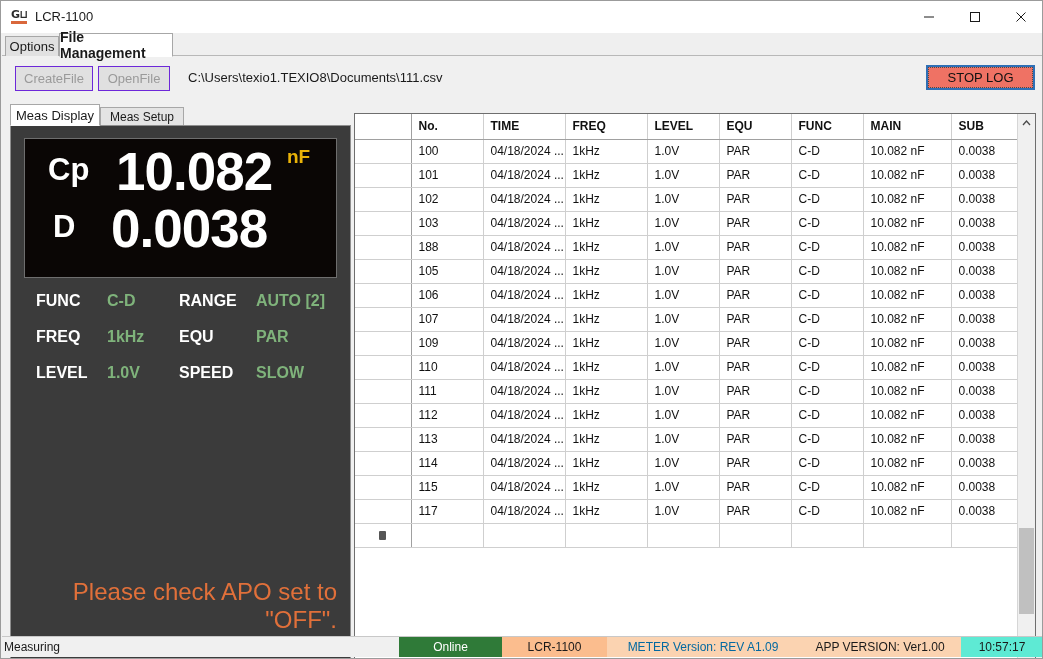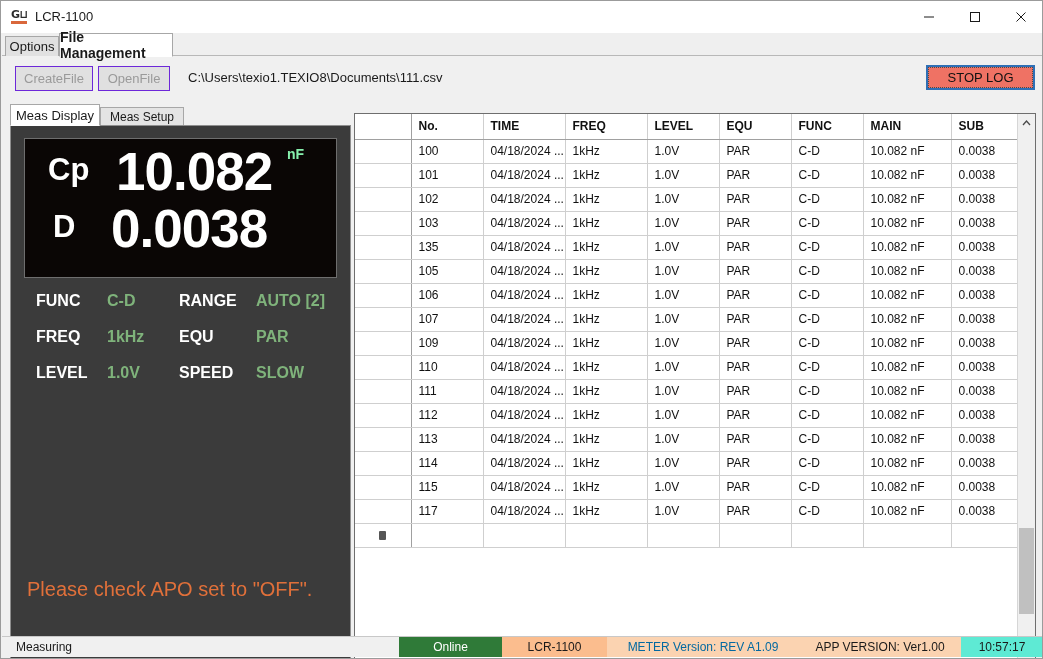--- a/index.html
+++ b/index.html
@@ -230,22 +230,22 @@
   .lcd-value {
     position: absolute;
     color: #ffffff;
     font-size: 53px;
     font-weight: bold;
     font-family: "Liberation Sans", sans-serif;
     letter-spacing: -1px;
   }
   .lcd-unit {
     position: absolute;
-    color: #86efac;
-    font-size: 14px;
+    color: #eab308;
+    font-size: 19px;
     font-weight: bold;
   }
   #lcd-p1 { left: 23px; top: 13px; }
   #lcd-v1 { left: 91px; top: 2px; }
   #lcd-u1 { left: 262px; top: 7px; }
   #lcd-p2 { left: 28px; top: 70px; }
   #lcd-v2 { left: 86px; top: 59px; }
 
   .meas-grid {
     position: absolute;
@@ -270,22 +270,22 @@
   .mg-c0 { left: 12px; }
   .mg-c1 { left: 83px; }
   .mg-c2 { left: 155px; }
   .mg-c3 { left: 232px; text-align: center; }
 
   .apo-msg {
     position: absolute;
     left: 16px; top: 452px;
     width: 310px;
     color: #e1703a;
-    font-size: 20px;
-    text-align: left;
+    font-size: 24px;
+    text-align: right;
   }
 
   
   .gridwrap {
     position: absolute;
     left: 352px; top: 57px;
     width: 682px; height: 578px;
     background: #ffffff;
     border: 1px solid #6e6e6e;
     box-sizing: border-box;
@@ -361,21 +361,21 @@
     width: 1041px; height: 21px;
     background: #f0f0f0;
     border-top: 1px solid #c8c8c8;
     box-sizing: border-box;
     display: flex;
     align-items: center;
     font-size: 12px;
     color: #1a1a1a;
   }
   .sb-left {
-    padding-left: 14px;
+    padding-left: 2px;
     flex: 0 0 auto;
   }
   .sb-spacer { flex: 1 1 auto; }
   .sb-cell {
     height: 20px;
     display: flex;
     align-items: center;
     justify-content: center;
     box-sizing: border-box;
   }
@@ -542,21 +542,21 @@
               <td>04/18/2024 ...</td>
               <td>1kHz</td>
               <td>1.0V</td>
               <td>PAR</td>
               <td>C-D</td>
               <td>10.082 nF</td>
               <td>0.0038</td>
             </tr>
             <tr>
               <td class="rowhdr"></td>
-              <td>135</td>
+              <td>188</td>
               <td>04/18/2024 ...</td>
               <td>1kHz</td>
               <td>1.0V</td>
               <td>PAR</td>
               <td>C-D</td>
               <td>10.082 nF</td>
               <td>0.0038</td>
             </tr>
             <tr>
               <td class="rowhdr"></td>

